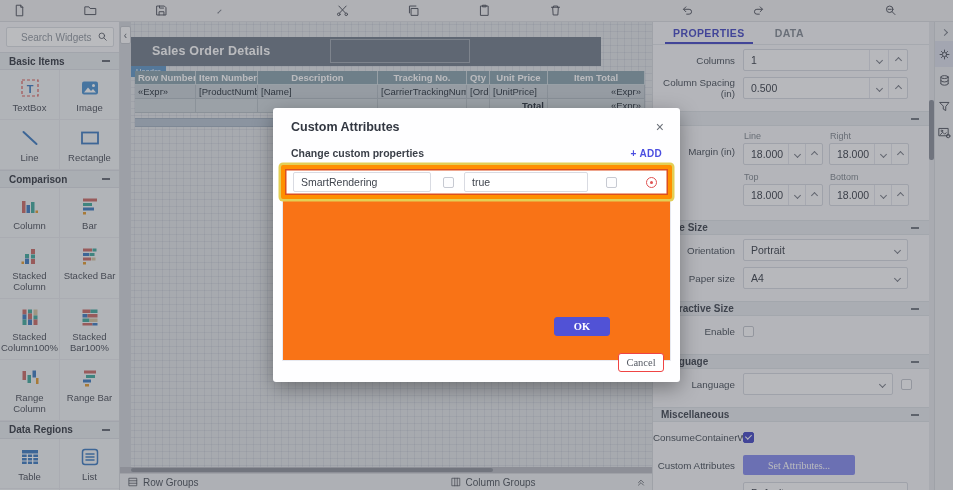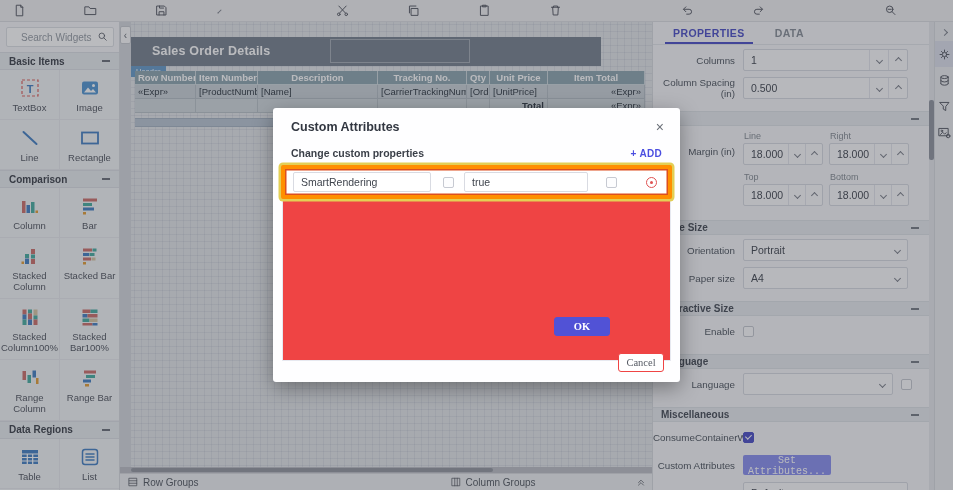--- a/index.html
+++ b/index.html
@@ -85,21 +85,21 @@
   .mgrid { display:flex; margin-top:2px; }
   .mlabelcol { width:82px; text-align:right; font-size:9.8px; color:#565c66; margin-right:8px; padding-top:18px; flex:0 0 auto; }
   .mcols { display:flex; flex-wrap:wrap; width:172px; }
   .mfield { width:80px; margin:0 6px 4px 0; }
   .msub { font-size:9px; color:#8a9098; margin:3px 0 2px 1px; }
   .mfield .pctrl { width:80px; padding-right:38px; }
   .mfield .arr { width:17px; }
   .cb { width:11px; height:11px; border:1px solid #c7cad2; background:#fdfdfe; border-radius:2px; display:flex; align-items:center; justify-content:center; flex:0 0 auto; }
   .cb.checked { background:#5356c9; border-color:#5356c9; }
   .cb.checked::after { content:""; width:5px; height:2.5px; border-left:1.4px solid #fff; border-bottom:1.4px solid #fff; transform:rotate(-45deg) translate(0,-1px); }
-  .setattr-btn { width:88px; height:20px; background:#8f94f0; border:none; border-radius:2px; color:#fff; font-size:10px; font-family:Liberation Mono, monospace; }
+  .setattr-btn { width:112px; height:20px; background:#8f94f0; border:none; border-radius:2px; color:#fff; font-size:10px; font-family:Liberation Serif, serif; }
   .pctrl.short { width:150px; }
   .cb-after { margin-left:8px; }
   .pscroll { position:absolute; left:929px; top:22px; width:5px; height:468px; background:#e7e9ed; }
   .pthumb { position:absolute; left:0; top:78px; width:5px; height:60px; background:#969aa4; border-radius:2px; }
 
   
   .iconstrip { position:absolute; left:934px; top:22px; width:19px; height:468px; background:#eceef1; border-left:1px solid #d9dbe0; display:flex; flex-direction:column; align-items:center; }
   .is-chv { margin:8px 0 6px; }
   .is-ico { width:19px; height:26px; display:flex; align-items:center; justify-content:center; }
   .is-ico svg { width:13px; height:13px; }
@@ -107,21 +107,21 @@
 
   
   .overlay { position:absolute; inset:0; background:rgba(28,30,40,.30); z-index:40; }
   .modal { position:absolute; left:273px; top:108px; width:407px; height:274px; background:#fefeff; border-radius:3px; box-shadow:0 6px 20px rgba(0,0,0,.35); z-index:50; }
   .m-head { display:flex; align-items:center; justify-content:space-between; padding:12px 16px 0 18px; }
   .m-title { font-weight:bold; font-size:12.5px; color:#323741; }
   .m-close { color:#6b7078; font-size:14px; line-height:12px; cursor:default; }
   .m-sub { display:flex; align-items:center; justify-content:space-between; padding:0 18px; margin-top:13px; }
   .m-subtitle { font-weight:bold; font-size:10.5px; color:#3a3f48; }
   .m-add { color:#4b4ee0; font-weight:bold; font-size:10px; letter-spacing:.3px; }
-  .m-list { position:relative; margin:7px 9px 0; height:195px; border:1px solid #e7e9f0; background:#ef4444; }
+  .m-list { position:relative; margin:7px 9px 0; height:195px; border:1px solid #e7e9f0; background:#f97316; }
   .annotation { position:absolute; left:-2px; right:-2px; top:-2px; height:34px; border:4px solid #ff8f00; border-radius:2px; box-shadow:0 0 0 2.5px #e3cf55, inset 0 0 0 1.5px #dd4f1f; background:#fff; display:flex; align-items:center; padding:0 6px; z-index:2; }
   .attr-row { display:flex; align-items:center; width:100%; }
   .attr-row input { height:20px; border:1px solid #d9dbe2; border-radius:2px; font-family:inherit; font-size:10.5px; color:#3f444d; padding:0 7px; background:#fff; }
   .in-name { width:138px; margin-left:2px; }
   .in-val { width:124px; margin-left:10px; }
   .attr-row .cb { margin-left:12px; }
   .attr-row .cb2 { margin-left:18px; }
   .del { margin-left:auto; margin-right:5px; width:11px; height:11px; border:1.4px solid #e05252; border-radius:50%; display:flex; align-items:center; justify-content:center; }
   .del .dot { width:3px; height:3px; background:#e05252; border-radius:50%; }
   .m-foot { position:absolute; right:16px; bottom:10px; display:flex; }

